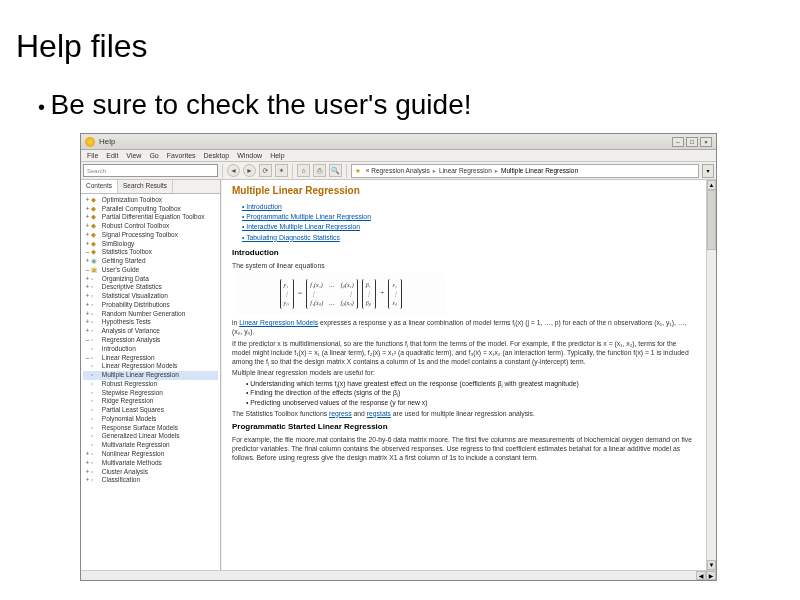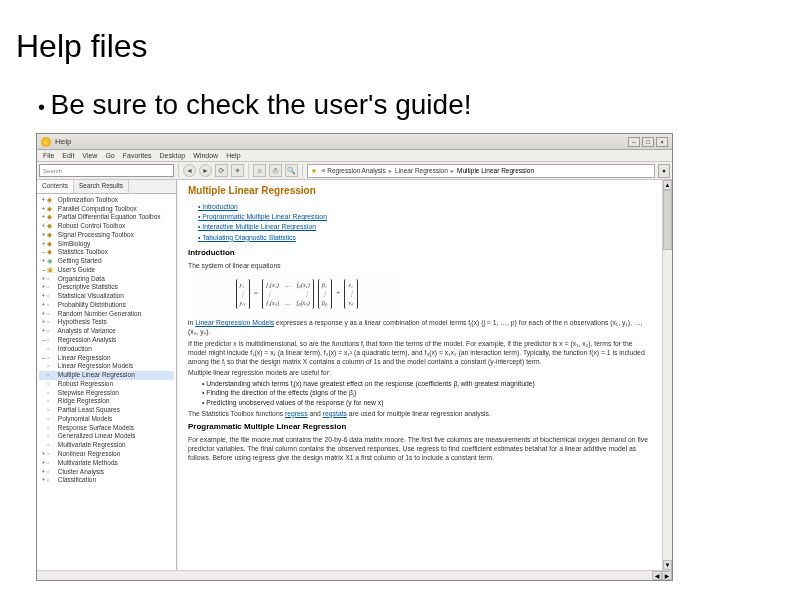--- a/index.html
+++ b/index.html
@@ -26,21 +26,21 @@
   }
   .bullet-row::before {
     content: "• ";
     font-size: 20px;
   }
   .bullet {
     font-size: 28px;
     color: #000;
   }
   .app-window {
-    margin-left: 20px;
+    margin-left: 64px;
     width: 637px;
     border: 1px solid #888;
     background: #fef9c3;
     font-size: 7px;
   }
   .titlebar {
     display: flex;
     align-items: center;
     height: 16px;
     background: linear-gradient(#e8e6e0,#d8d6d0);
@@ -384,21 +384,21 @@
           </div>
 
         <p>
           <span>The Statistics Toolbox functions </span>
           <a>regress</a>
           <span> and </span>
           <a>regstats</a>
           <span> are used for multiple linear regression analysis.</span>
         </p>
 
-        <h2>Programmatic Multiple Linear Regression</h2>
+        <h2>Programmatic Started Linear Regression</h2>
         <p>For example, the file moore.mat contains the 20-by-6 data matrix moore. The first five columns are measurements of biochemical oxygen demand on five predictor variables. The final column contains the observed responses. Use regress to find coefficient estimates betahat for a linear additive model as follows. Before using regress give the design matrix X1 a first column of 1s to include a constant term.</p>
       </div>
 
       <div class="rscroll">
         <div class="ar">▲</div>
         <div class="thumb"></div>
         <div class="track"></div>
         <div class="ar">▼</div>
       </div>
     </div>

